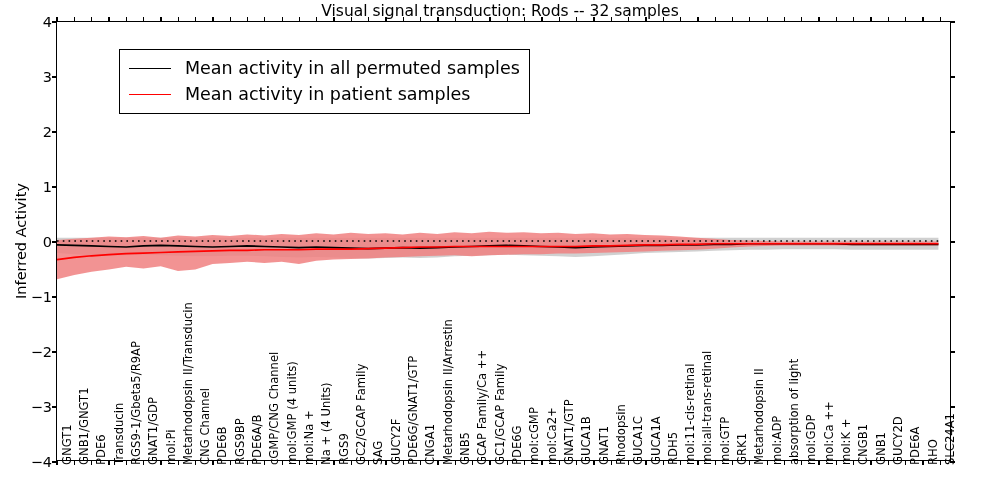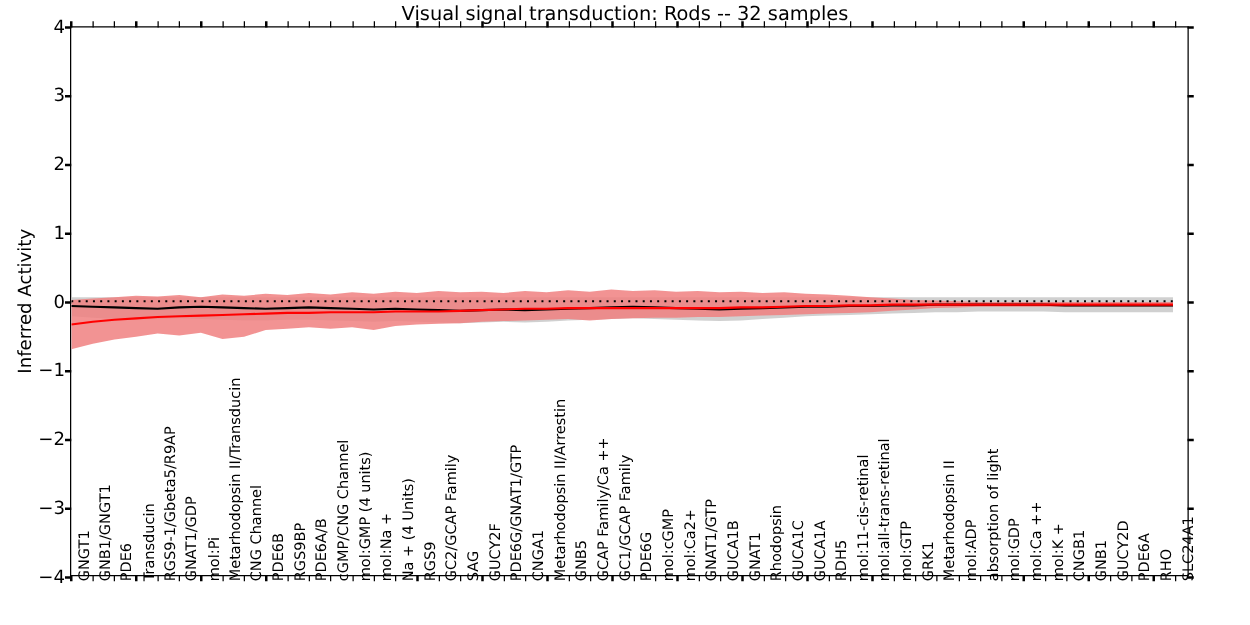--- a/index.html
+++ b/index.html
@@ -257,15 +257,25 @@
         <div class="xlab" style="left: 766.719px;">mol:Ca ++</div>
         <div class="xlab" style="left: 784.04px;">mol:K +</div>
         <div class="xlab" style="left: 801.361px;">CNGB1</div>
         <div class="xlab" style="left: 818.681px;">GNB1</div>
         <div class="xlab" style="left: 836.002px;">GUCY2D</div>
         <div class="xlab" style="left: 853.323px;">PDE6A</div>
         <div class="xlab" style="left: 870.644px;">RHO</div>
         <div class="xlab" style="left: 887.965px;">SLC24A1</div>
       </div>
 
+    <div id="legend">
+      <div class="legrow">
+        <span class="legline"></span>
+        <span class="legtxt">Mean activity in all permuted samples</span>
+      </div>
+      <div class="legrow">
+        <span class="legline red"></span>
+        <span class="legtxt">Mean activity in patient samples</span>
+      </div>
+    </div>
   </div>
 
 </div>
 
 </body></html>

